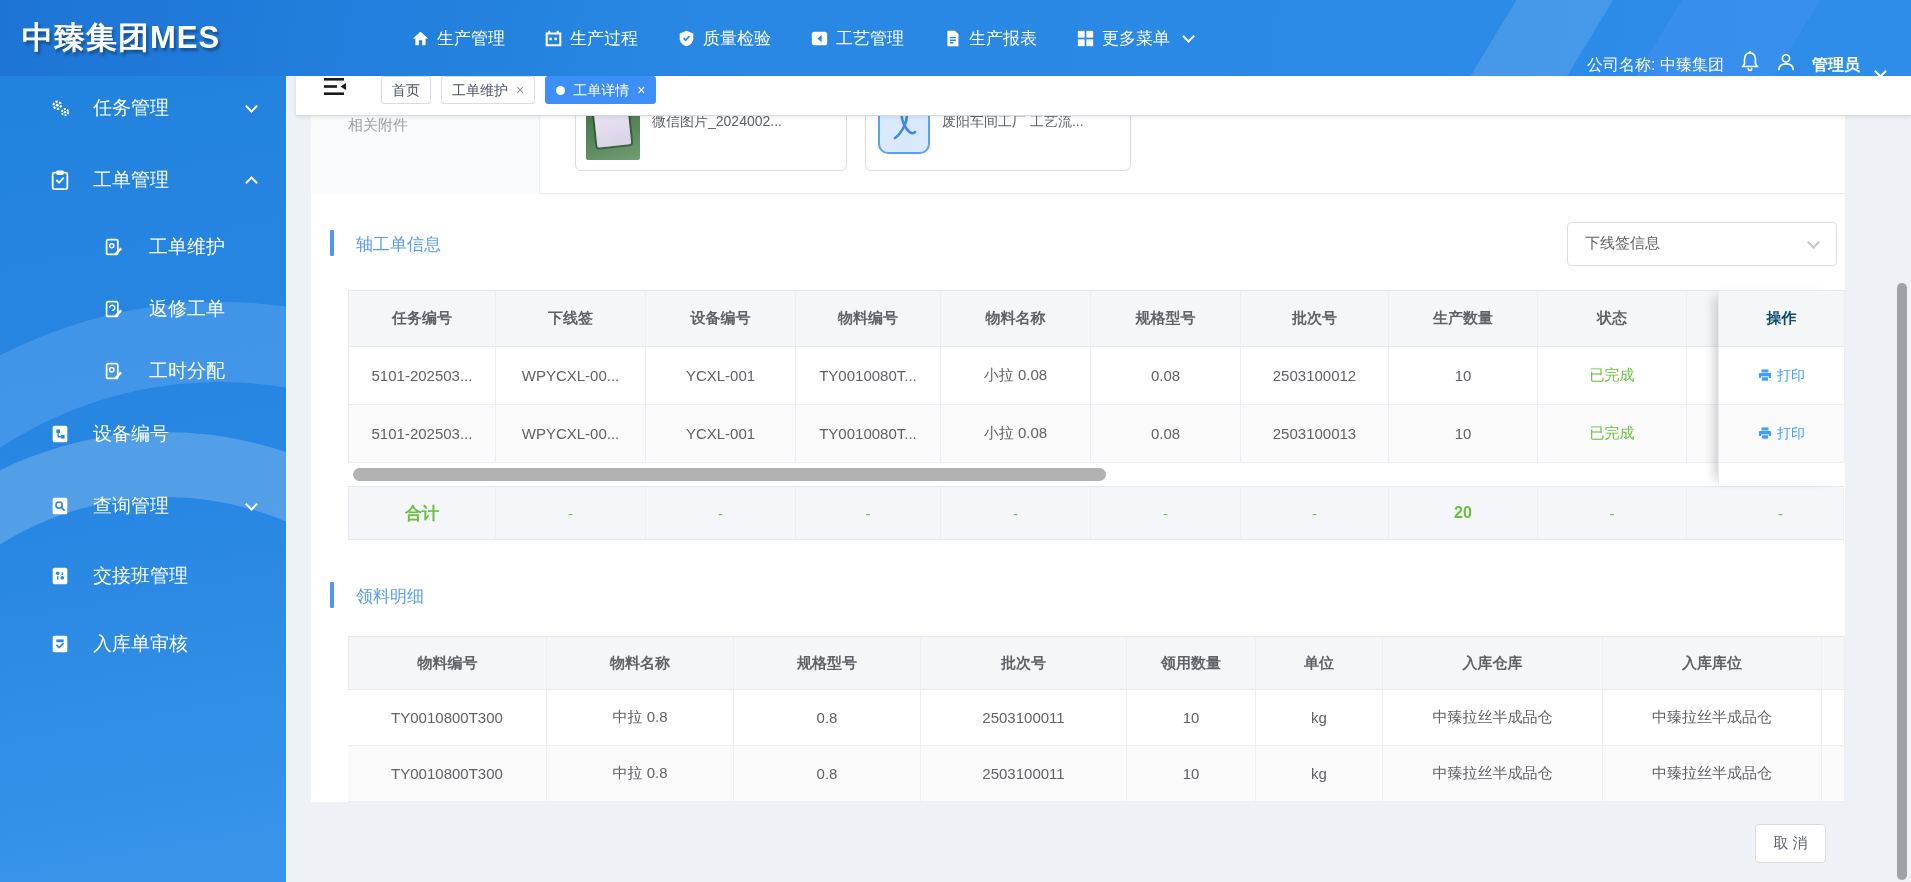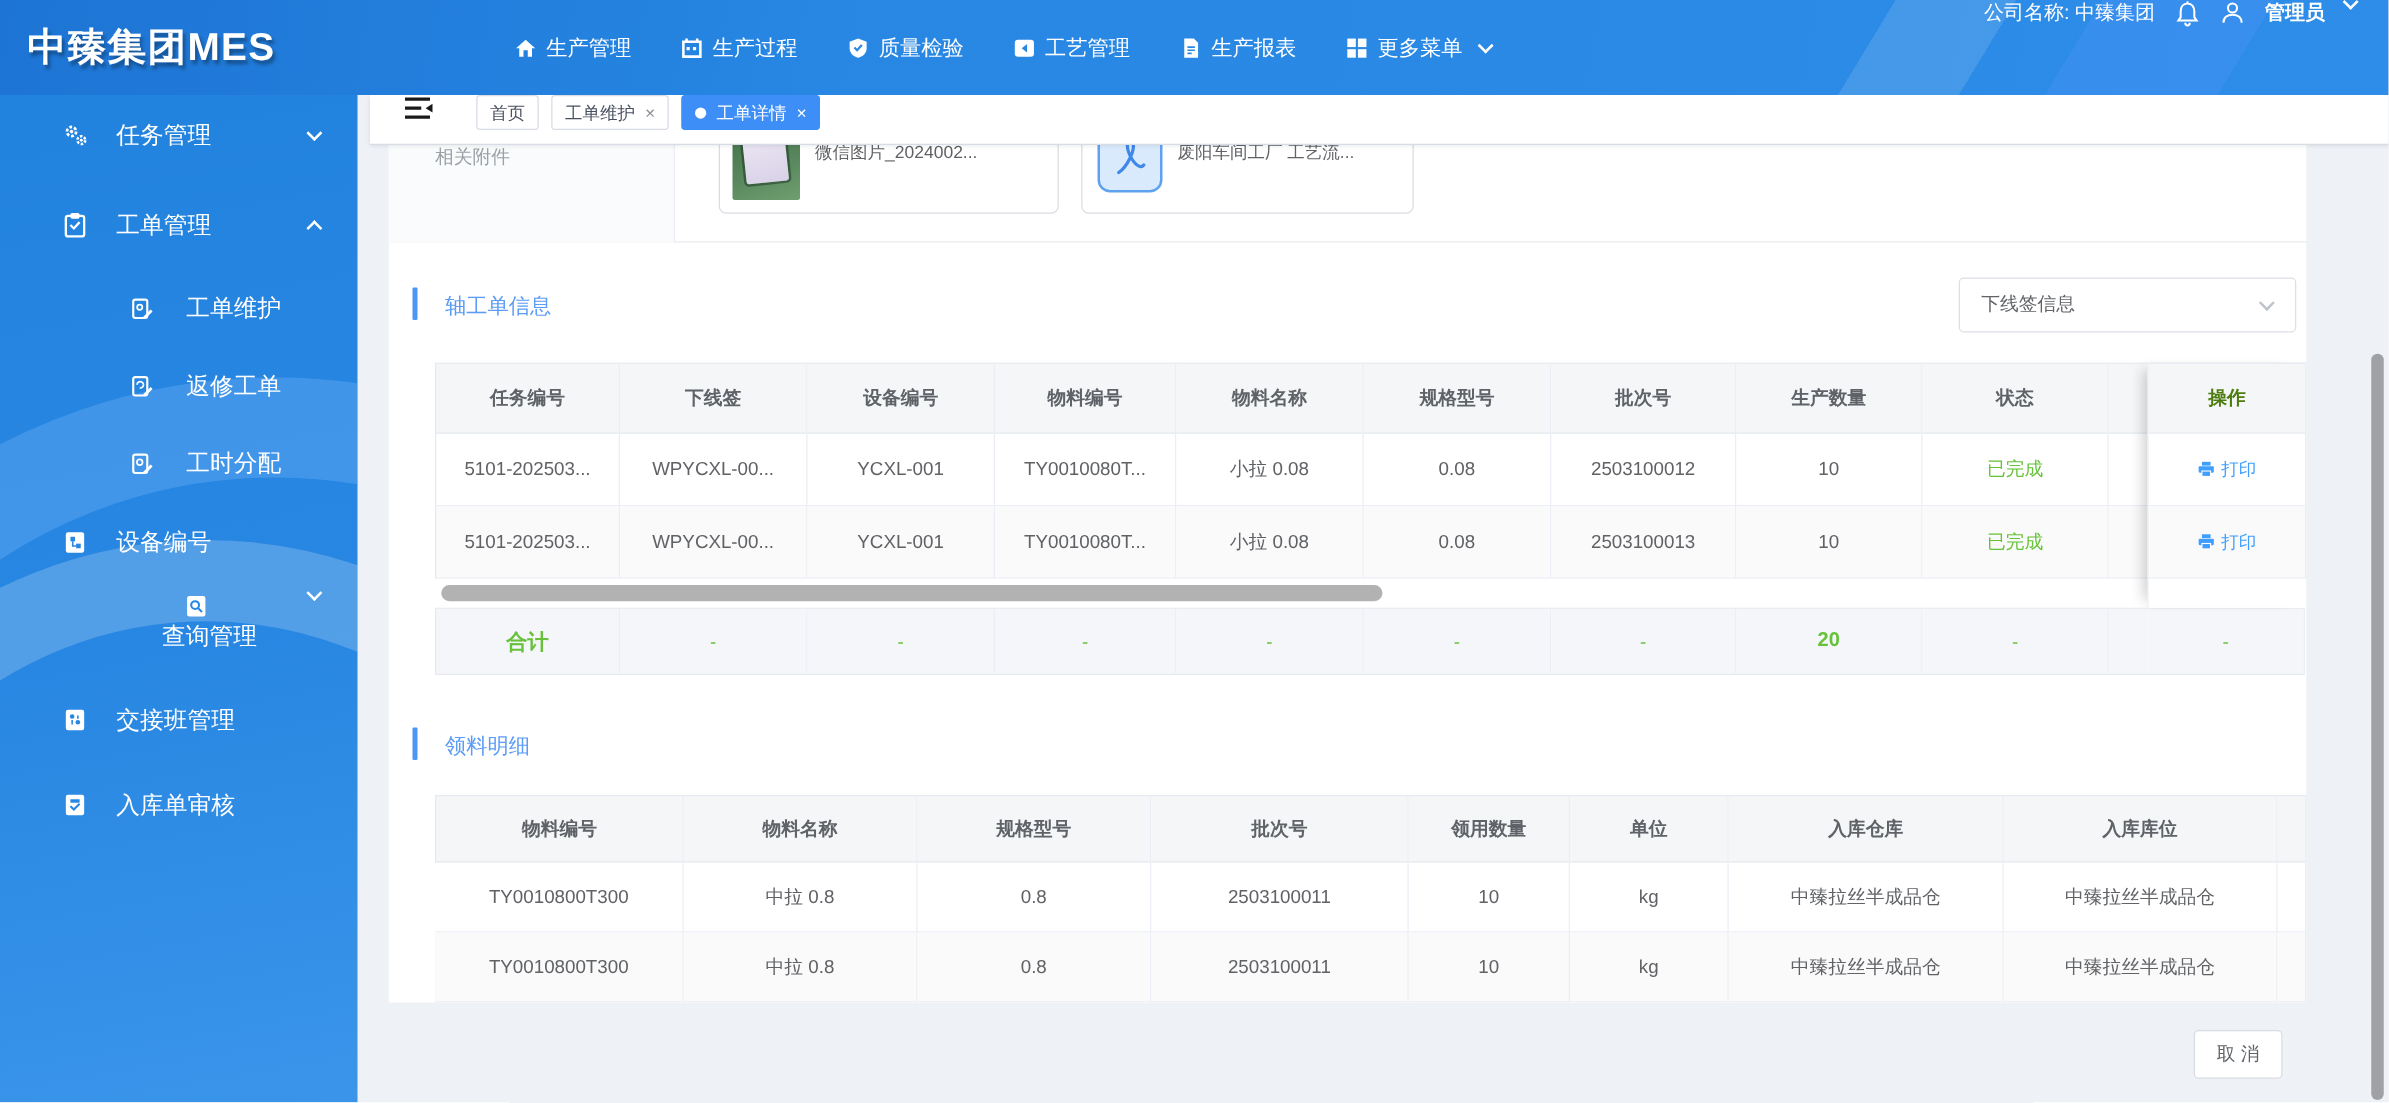--- a/index.html
+++ b/index.html
@@ -14,21 +14,21 @@
     background:linear-gradient(115deg, transparent 28%, rgba(255,255,255,.12) 28%, rgba(255,255,255,.12) 42%,
       transparent 42%, transparent 52%, rgba(90,150,255,.25) 52%, rgba(90,150,255,.25) 72%, transparent 72%);
     transform:skewX(-8deg); pointer-events:none;}
   .logo { position:absolute; left:22px; top:0; height:76px; line-height:76px; color:#fff;
     font-size:31px; font-weight:bold; text-shadow:2px 3px 3px rgba(0,0,0,.35); letter-spacing:1px; z-index:2;}
   .nav { position:absolute; left:412px; top:0; height:76px; display:flex; align-items:center; gap:40px; z-index:2;}
   .nav-item { display:flex; align-items:center; gap:8px; color:#fff; font-size:17px; cursor:pointer; white-space:nowrap;}
   .nav-item svg { display:block; }
   .chev { display:inline-block; width:9px; height:9px; border-right:2px solid #fff; border-bottom:2px solid #fff;
     transform:rotate(45deg); margin-left:6px; margin-top:-4px;}
-  .hdr-right { position:absolute; right:26px; top:0; height:76px; display:flex; align-items:flex-start; gap:16px; color:#fff; z-index:2;}
+  .hdr-right { position:absolute; right:26px; top:0; height:76px; display:flex; align-items:flex-end; gap:16px; color:#fff; z-index:2;}
   .company { font-size:16px; }
   .user-name { font-size:16px; font-weight:bold; }
   .hdr-right .chev { margin-top:-3px; margin-left:0; }
 
   
   .sidebar { position:absolute; left:0; top:76px; width:286px; height:806px;
     background:linear-gradient(170deg,#2283de 0%, #2887e2 55%, #3a95ea 100%); overflow:hidden; z-index:20;}
   .sidebar::before { content:''; position:absolute; left:-210px; bottom:-300px; width:620px; height:620px;
     border-radius:50%; border:65px solid rgba(255,255,255,.20);}
   .sidebar::after { content:''; position:absolute; left:-260px; bottom:-380px; width:800px; height:800px;
@@ -102,21 +102,21 @@
   .t-sum .sum-label { font-weight:bold; font-size:17px; }
   .t-sum .sum-qty { font-weight:bold; font-size:16px; }
   .green { color:#67c23a; }
   .scroll-gap { position:relative; height:23px; background:#fff; }
   .h-thumb { position:absolute; left:5px; top:5px; width:753px; height:13px; border-radius:7px; background:#b2b2b2; cursor:pointer;}
 
   
   .op-overlay { position:absolute; left:1407px; top:174px; width:126px; background:#fff;
     box-shadow:-10px 0 10px -6px rgba(0,0,0,.18); border-left:1px solid #e8ebf0; z-index:5;}
   .op-cell { display:flex; align-items:center; justify-content:center; border-bottom:1px solid #ebeef5; font-size:15px;}
-  .op-head { height:57px; background:#f5f6f8; font-weight:bold; color:#4d7c0f; border-top:1px solid #e6e9ee; border-bottom:1px solid #e6e9ee;}
+  .op-head { height:57px; background:#f5f6f8; font-weight:bold; color:#0c4a6e; border-top:1px solid #e6e9ee; border-bottom:1px solid #e6e9ee;}
   .op-r1 { height:58px; background:#fff; }
   .op-r2 { height:58px; background:#fafafa; }
   .op-gap { height:23px; background:#fff; border-bottom:0; }
   .print-link { color:#409eff; display:flex; align-items:center; gap:5px; cursor:pointer; font-size:14px;}
 
   
   .cancel-btn { position:absolute; left:1459px; top:708px; width:71px; height:39px; background:#fff;
     border:1px solid #d9dce3; border-radius:4px; font-size:15px; color:#5f6368; cursor:pointer;
     display:flex; align-items:center; justify-content:center; font-family:inherit;}
 
@@ -264,21 +264,21 @@
         <span class="ico">
             <svg width="22" height="22" viewBox="0 0 24 24">
               <rect x="4" y="3" width="16" height="18" rx="2" fill="#fff"></rect>
               <rect x="8" y="7" width="4" height="4" fill="#2787e3"></rect>
               <rect x="13" y="13" width="4" height="4" fill="#2787e3"></rect>
               <path d="M10 11 V15 H13" stroke="#2787e3" stroke-width="1.4" fill="none"></path>
             </svg>
           </span>
         <span>设备编号</span>
       </div>
-      <div class="m-item" style="margin-top:8px;flex-direction:column;">
+      <div class="m-item" style="margin-top:8px;">
         <span class="ico">
             <svg width="22" height="22" viewBox="0 0 24 24">
               <rect x="4" y="3" width="16" height="18" rx="2" fill="#fff"></rect>
               <circle cx="11" cy="11" r="3.4" fill="none" stroke="#2787e3" stroke-width="1.8"></circle>
               <path d="M13.5 13.5 L17 17" stroke="#2787e3" stroke-width="1.8"></path>
             </svg>
           </span>
         <span>查询管理</span>
         <span class="m-chev down"></span>
       </div>

